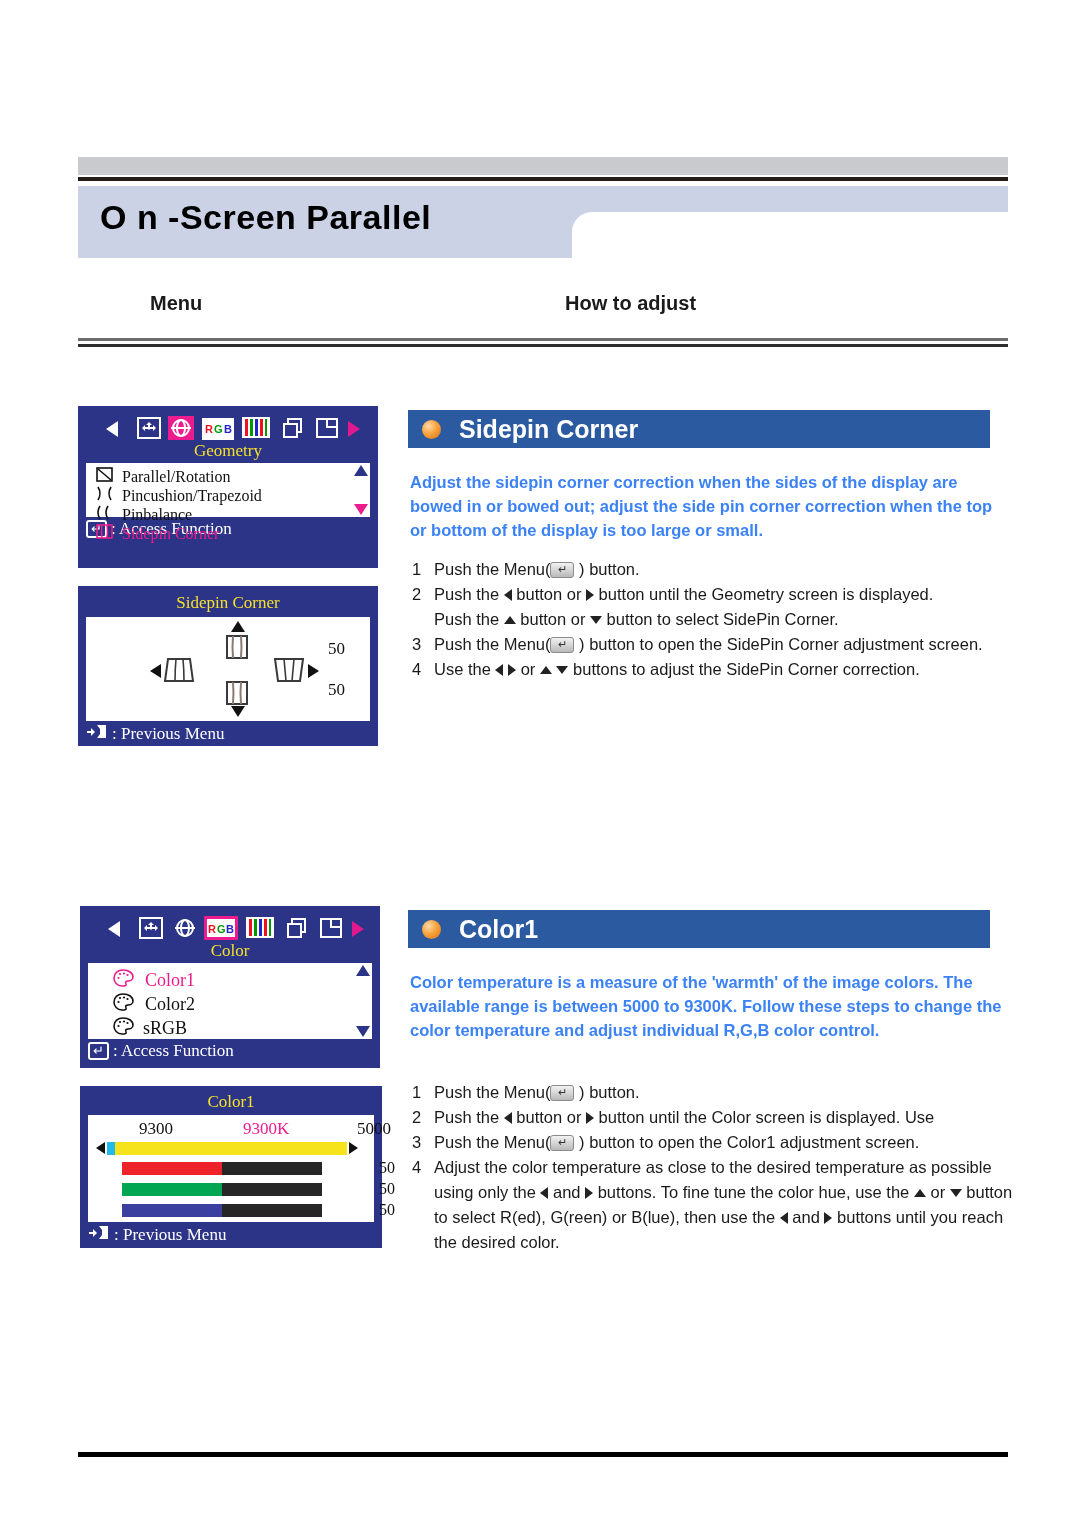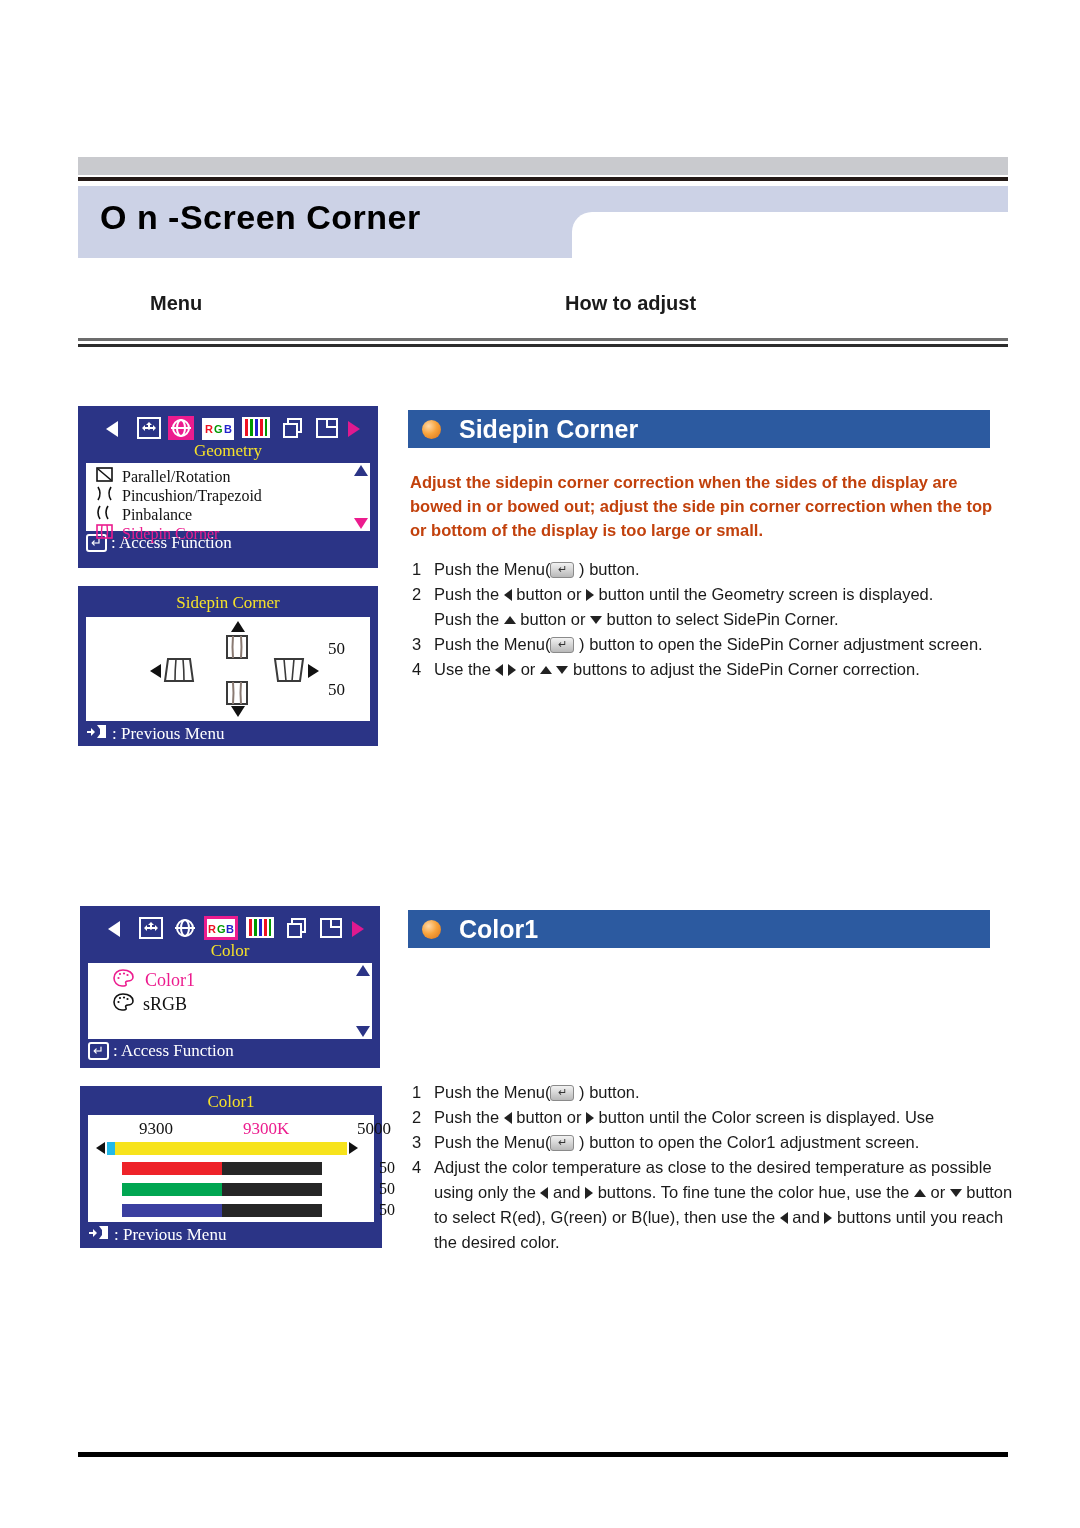--- a/index.html
+++ b/index.html
@@ -61,21 +61,21 @@
   .enterkey{display:inline-block;border:2px solid #fff;border-radius:3px;
             padding:0 3px;font-size:13px;line-height:14px;color:#fff;}
   .prevkey{display:inline-block;}
 
   
   .sec-bar{position:absolute;background:#2c5aa0;height:38px;display:flex;align-items:center;}
   .sec-bar .bullet{width:19px;height:19px;border-radius:50%;margin-left:14px;
       background:radial-gradient(circle at 35% 32%, #ffd9a8 0%, #f8a33c 45%, #d9711a 100%);}
   .sec-bar .sec-title{margin-left:18px;color:#fff;font-size:25px;font-weight:bold;}
 
-  .desc{position:absolute;font-size:16.5px;font-weight:bold;color:#c2410c;line-height:24px;}
+  .desc{position:absolute;font-size:16.5px;font-weight:bold;color:#3b82f6;line-height:24px;}
   .steps{position:absolute;font-size:16.5px;color:#1a1a1a;line-height:25px;}
   .step{display:flex;}
   .step .num{width:22px;flex:0 0 22px;}
   .step .txt{flex:1;}
   .cont{padding-left:22px;}
 
   .btn-menu{display:inline-block;width:22px;height:14px;border-radius:3px;
             background:linear-gradient(#f2f2f2,#b9b9b9);border:1px solid #8a8a8a;
             color:#333;font-size:11px;line-height:13px;text-align:center;
             vertical-align:middle;position:relative;top:-1px;}
@@ -99,21 +99,21 @@
 </head>
 <body>
 
 <div class="page">
 
   <div class="hdr-grey"></div>
   <div class="hdr-rule"></div>
   <div class="hdr-rule2"></div>
   <div class="hdr-band"></div>
   <div class="hdr-notch"></div>
-  <div class="page-title">O n -Screen Corner</div>
+  <div class="page-title">O n -Screen Parallel</div>
 
   <div class="col-head" id="menu-head">Menu</div>
   <div class="col-head" id="howto-head">How to adjust</div>
 
   <div class="dbl-rule"></div>
   <div class="dbl-rule2"></div>
 
   <div class="osd" id="osd1" style="left:78px;top:406px;width:300px;height:162px;">
     <div class="osd-iconrow">
       <div class="arrowL" style="left:22px"></div>
@@ -155,21 +155,21 @@
       </div>
       <div class="ic" style="left:230px">
         <svg width="26" height="24" viewBox="0 0 26 24">
           <rect x="3" y="3" width="20" height="18" fill="none" stroke="#fff" stroke-width="2"></rect>
           <rect x="13" y="3" width="10" height="8" fill="#2b3486" stroke="#fff" stroke-width="2"></rect>
         </svg>
       </div>
       <div class="arrowR" style="left:264px"></div>
     </div>
     <div class="osd-title">Geometry</div>
-    <div class="osd-white" style="height:68px;padding-top:4px;">
+    <div class="osd-white" style="height:54px;padding-top:4px;">
       <div class="mrow">
         <span>
           <svg width="17" height="15" viewBox="0 0 17 15">
               <rect x="1" y="1" width="15" height="13" fill="none" stroke="#111" stroke-width="1.6"></rect>
               <line x1="2" y1="2" x2="15" y2="13" stroke="#111" stroke-width="1.6"></line>
             </svg>
         </span>
         <span>Parallel/Rotation</span>
       </div>
       <div class="mrow">
@@ -348,20 +348,32 @@
           <svg width="21" height="18" viewBox="0 0 21 18">
               <path d="M10 1 C16 1 20 4 20 8 C20 11 17 12 15 12 C13 12 12 13 13 15 C14 17 11 17 9 17 C4 17 1 13 1 9 C1 4 5 1 10 1 Z" fill="none" stroke="#ec1c8e" stroke-width="1.6"></path>
               <circle cx="7" cy="5" r="1.1" fill="#ec1c8e"></circle>
               <circle cx="11" cy="4.5" r="1.1" fill="#ec1c8e"></circle>
               <circle cx="14.5" cy="6" r="1.1" fill="#ec1c8e"></circle>
               <circle cx="5.5" cy="9" r="1.1" fill="#ec1c8e"></circle>
             </svg>
         </span>
         <span>Color1</span>
       </div>
+      <div class="mrow" style="height:24px;font-size:18px;padding-left:25px;gap:11px;">
+        <span>
+          <svg width="21" height="18" viewBox="0 0 21 18">
+              <path d="M10 1 C16 1 20 4 20 8 C20 11 17 12 15 12 C13 12 12 13 13 15 C14 17 11 17 9 17 C4 17 1 13 1 9 C1 4 5 1 10 1 Z" fill="none" stroke="#111" stroke-width="1.6"></path>
+              <circle cx="7" cy="5" r="1.1" fill="#111"></circle>
+              <circle cx="11" cy="4.5" r="1.1" fill="#111"></circle>
+              <circle cx="14.5" cy="6" r="1.1" fill="#111"></circle>
+              <circle cx="5.5" cy="9" r="1.1" fill="#111"></circle>
+            </svg>
+        </span>
+        <span>Color2</span>
+      </div>
       <div class="mrow" style="height:24px;font-size:18px;padding-left:25px;">
         <span>
           <svg width="21" height="18" viewBox="0 0 21 18">
               <path d="M10 1 C16 1 20 4 20 8 C20 11 17 12 15 12 C13 12 12 13 13 15 C14 17 11 17 9 17 C4 17 1 13 1 9 C1 4 5 1 10 1 Z" fill="none" stroke="#111" stroke-width="1.6"></path>
               <circle cx="7" cy="5" r="1.1" fill="#111"></circle>
               <circle cx="11" cy="4.5" r="1.1" fill="#111"></circle>
               <circle cx="14.5" cy="6" r="1.1" fill="#111"></circle>
               <circle cx="5.5" cy="9" r="1.1" fill="#111"></circle>
             </svg>
         </span>
@@ -418,20 +430,21 @@
           </svg>
       </span>
       <span>: Previous Menu</span>
     </div>
   </div>
 
   <div class="sec-bar" style="left:408px;top:910px;width:582px;">
     <span class="bullet"></span>
     <span class="sec-title">Color1</span>
   </div>
+  <div class="desc" style="left:410px;top:970px;width:604px;">Color temperature is a measure of the 'warmth' of the image colors. The available range is between 5000 to 9300K. Follow these steps to change the color temperature and adjust individual R,G,B color control.</div>
 
   <div class="steps" style="left:412px;top:1080px;width:602px;">
     <div class="step">
       <span class="num">1</span>
       <span class="txt">Push the Menu(<span class="btn-menu">↵</span> ) button.</span>
     </div>
     <div class="step">
       <span class="num">2</span>
       <span class="txt">Push the <span class="tri l"></span> button or <span class="tri r"></span> button until the Color screen is displayed. Use</span>
     </div>

